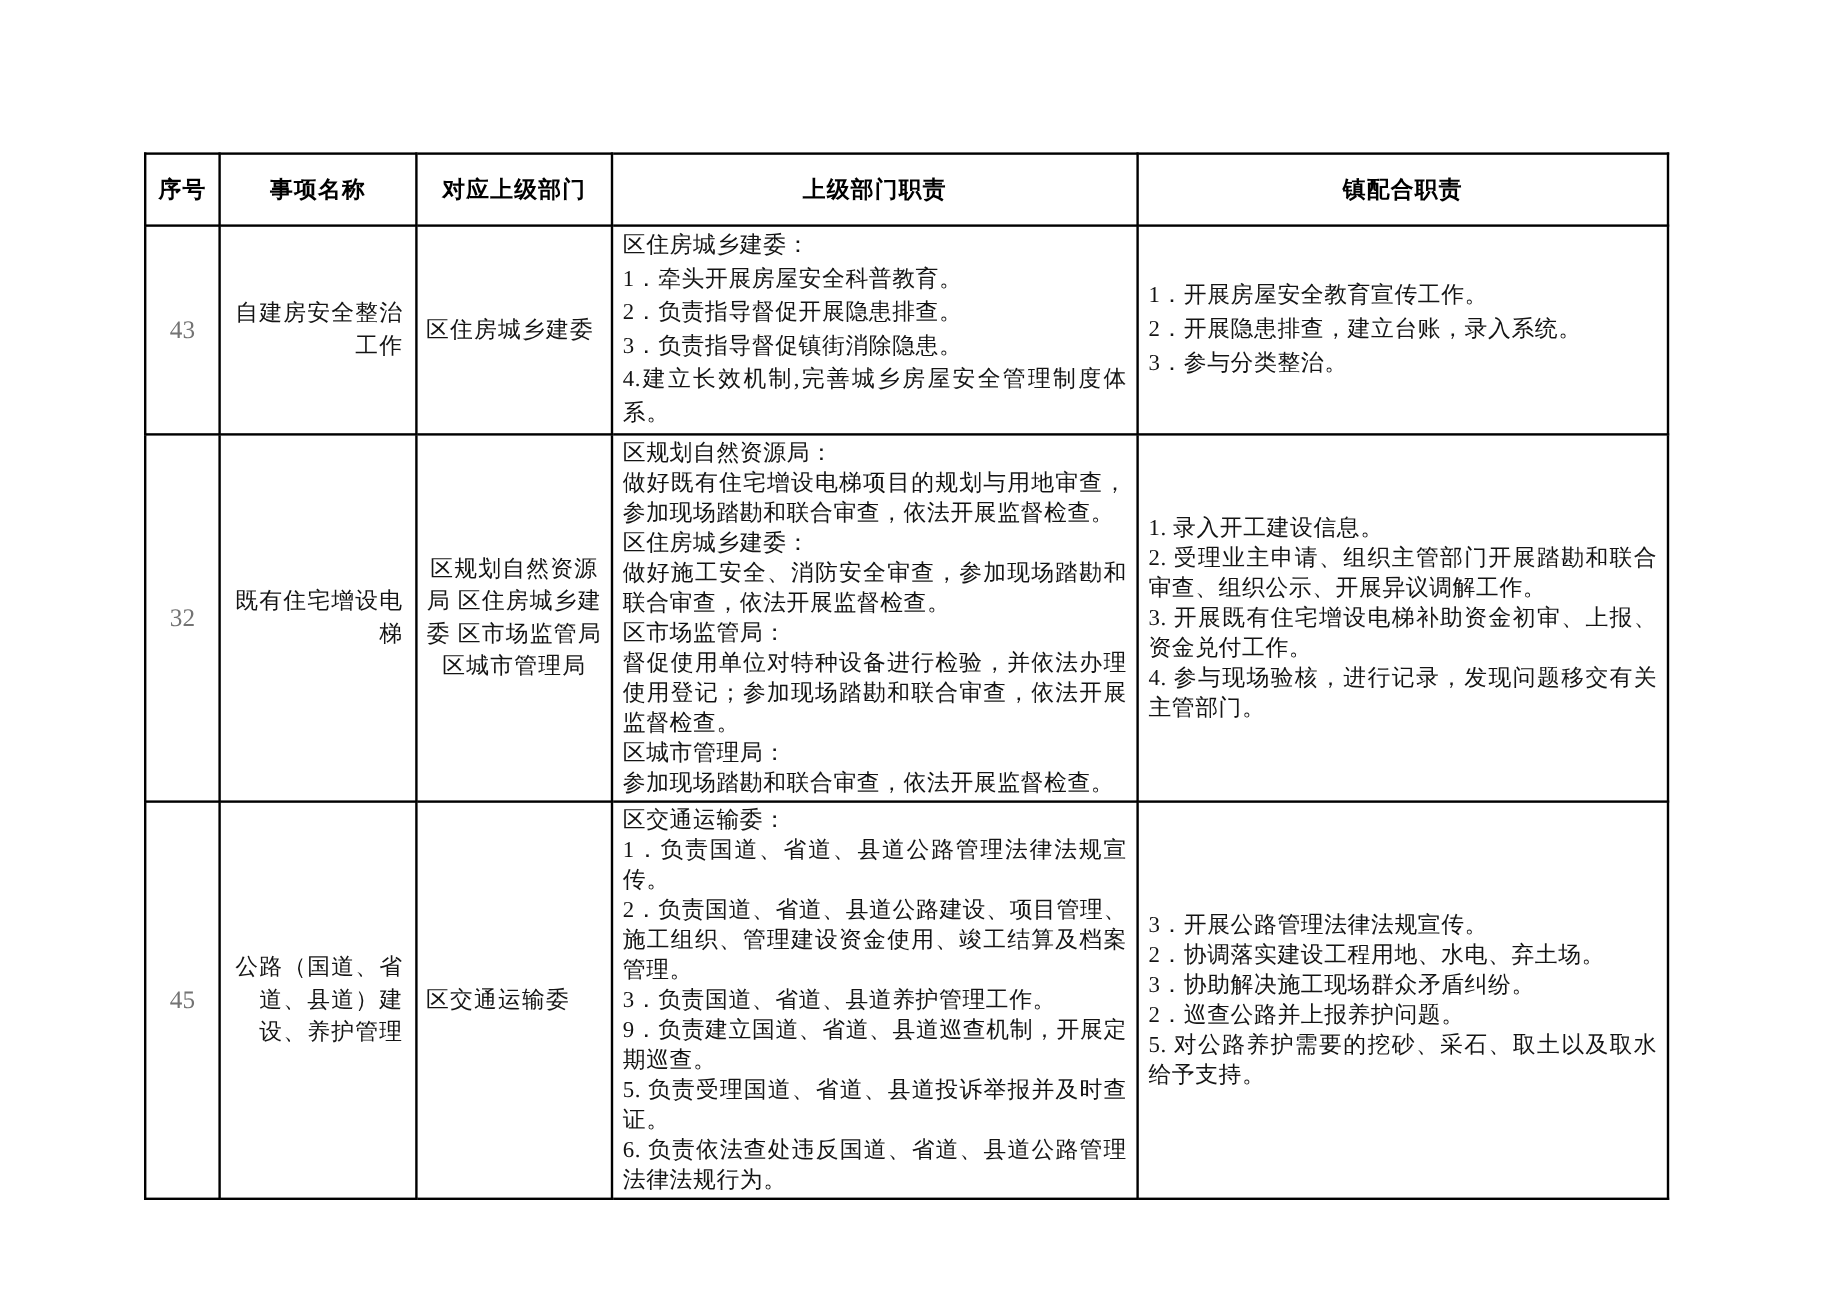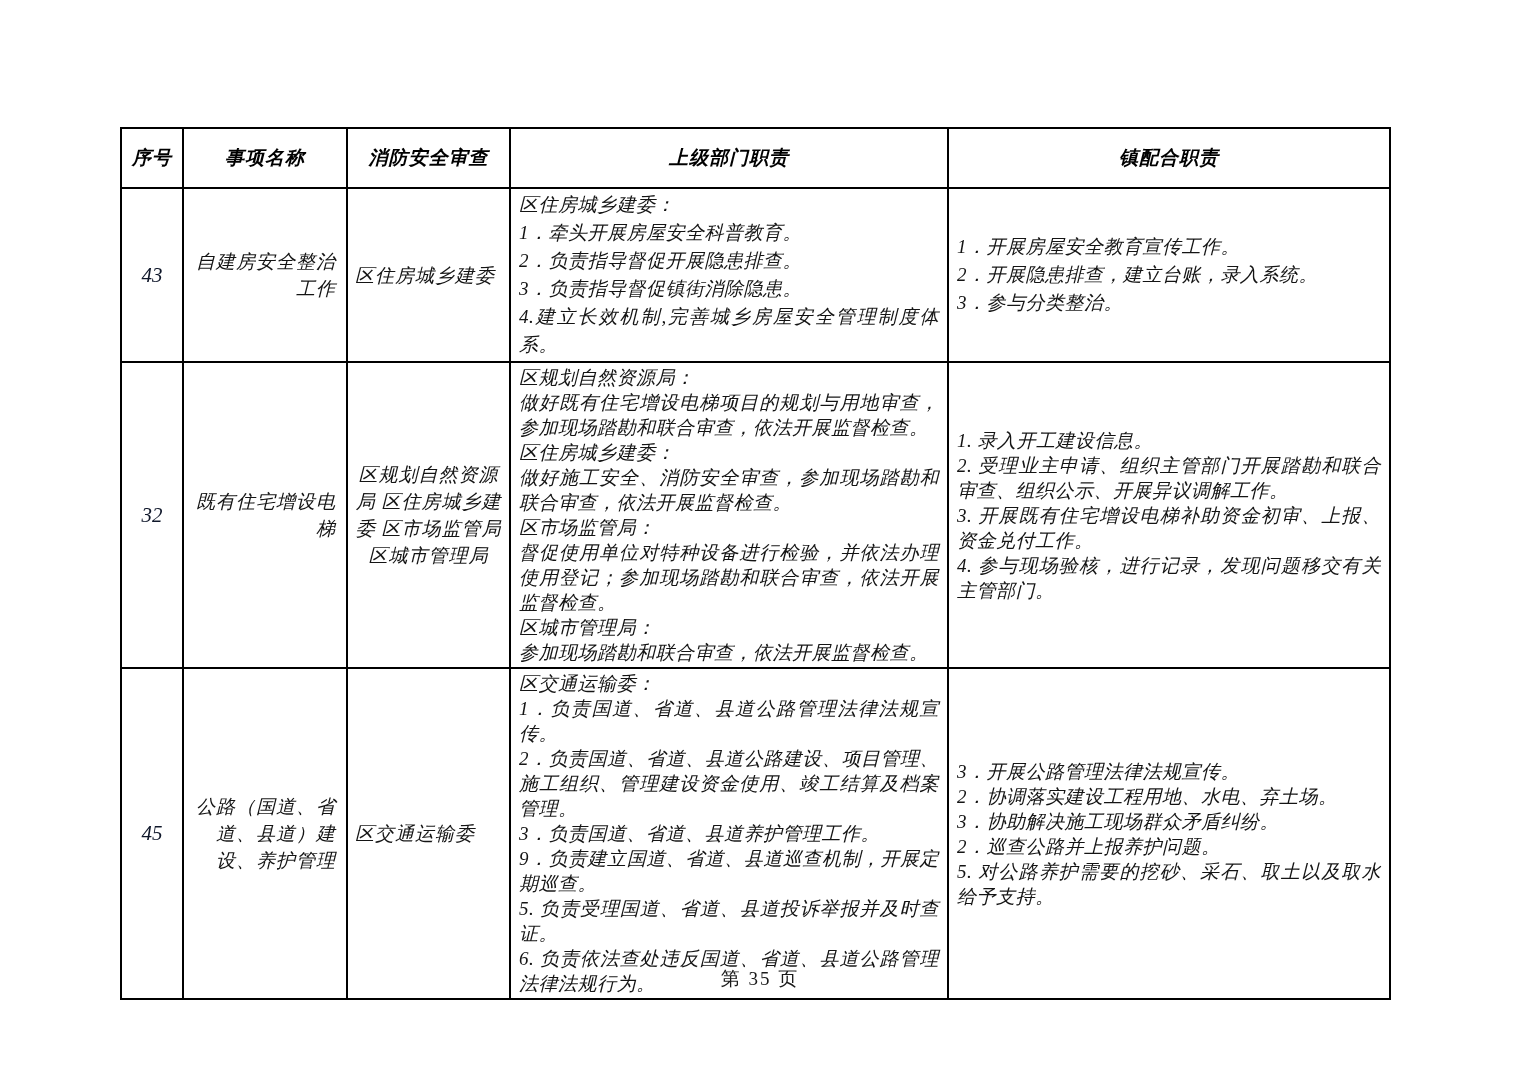--- a/index.html
+++ b/index.html
@@ -18,21 +18,20 @@
     height: 1074px;
     background: #ffffff;
   }
   table.duties {
     position: absolute;
     left: 120px;
     top: 127px;
     width: 1269px;
     border-collapse: collapse;
     table-layout: fixed;
-    font-style: italic;
   }
   table.duties th,
   table.duties td {
     border: 2px solid #000000;
     vertical-align: middle;
     overflow: hidden;
   }
   tr.header-row { height: 60px; }
   tr.row-43 { height: 162px; }
   tr.row-44 { height: 300px; }
@@ -42,21 +41,21 @@
     font-family: "Liberation Sans", "DejaVu Sans", sans-serif;
     font-weight: bold;
     font-size: 19px;
     letter-spacing: 1px;
     text-align: center;
     color: #000000;
   }
   td.c-no {
     text-align: center;
     font-size: 21px;
-    color: #0f172a;
+    color: #737373;
   }
   td.c-name {
     padding: 0 10px;
     font-size: 19px;
     line-height: 27px;
     letter-spacing: 1px;
     text-align: right;
   }
   td.c-dept {
     padding: 0 7px;
@@ -102,21 +101,21 @@
       <col style="width:62px">
       <col style="width:164px">
       <col style="width:163px">
       <col style="width:438px">
       <col style="width:442px">
     </colgroup>
     <thead>
       <tr class="header-row">
         <th class="col-header">序号</th>
         <th class="col-header">事项名称</th>
-        <th class="col-header">消防安全审查</th>
+        <th class="col-header">对应上级部门</th>
         <th class="col-header">上级部门职责</th>
         <th class="col-header">镇配合职责</th>
       </tr>
     </thead>
     <tbody>
 
       <tr class="row-43">
         <td class="c-no">43</td>
         <td class="c-name">自建房安全整治工作</td>
         <td class="c-dept">区住房城乡建委</td>
@@ -174,15 +173,14 @@
           <div class="duty-line">2．协调落实建设工程用地、水电、弃土场。</div>
           <div class="duty-line">3．协助解决施工现场群众矛盾纠纷。</div>
           <div class="duty-line">2．巡查公路并上报养护问题。</div>
           <div class="duty-line">5. 对公路养护需要的挖砂、采石、取土以及取水给予支持。</div>
         </td>
       </tr>
 
     </tbody>
   </table>
 
-  <div class="footer">第 35 页</div>
 
 </div>
 
 </body></html>

